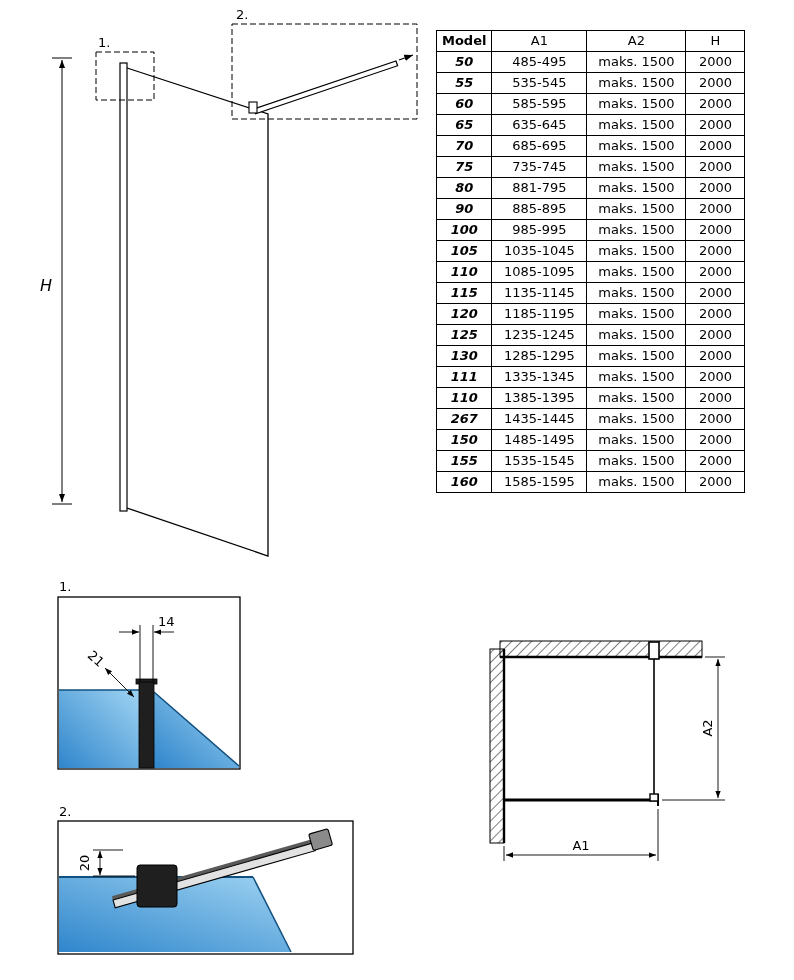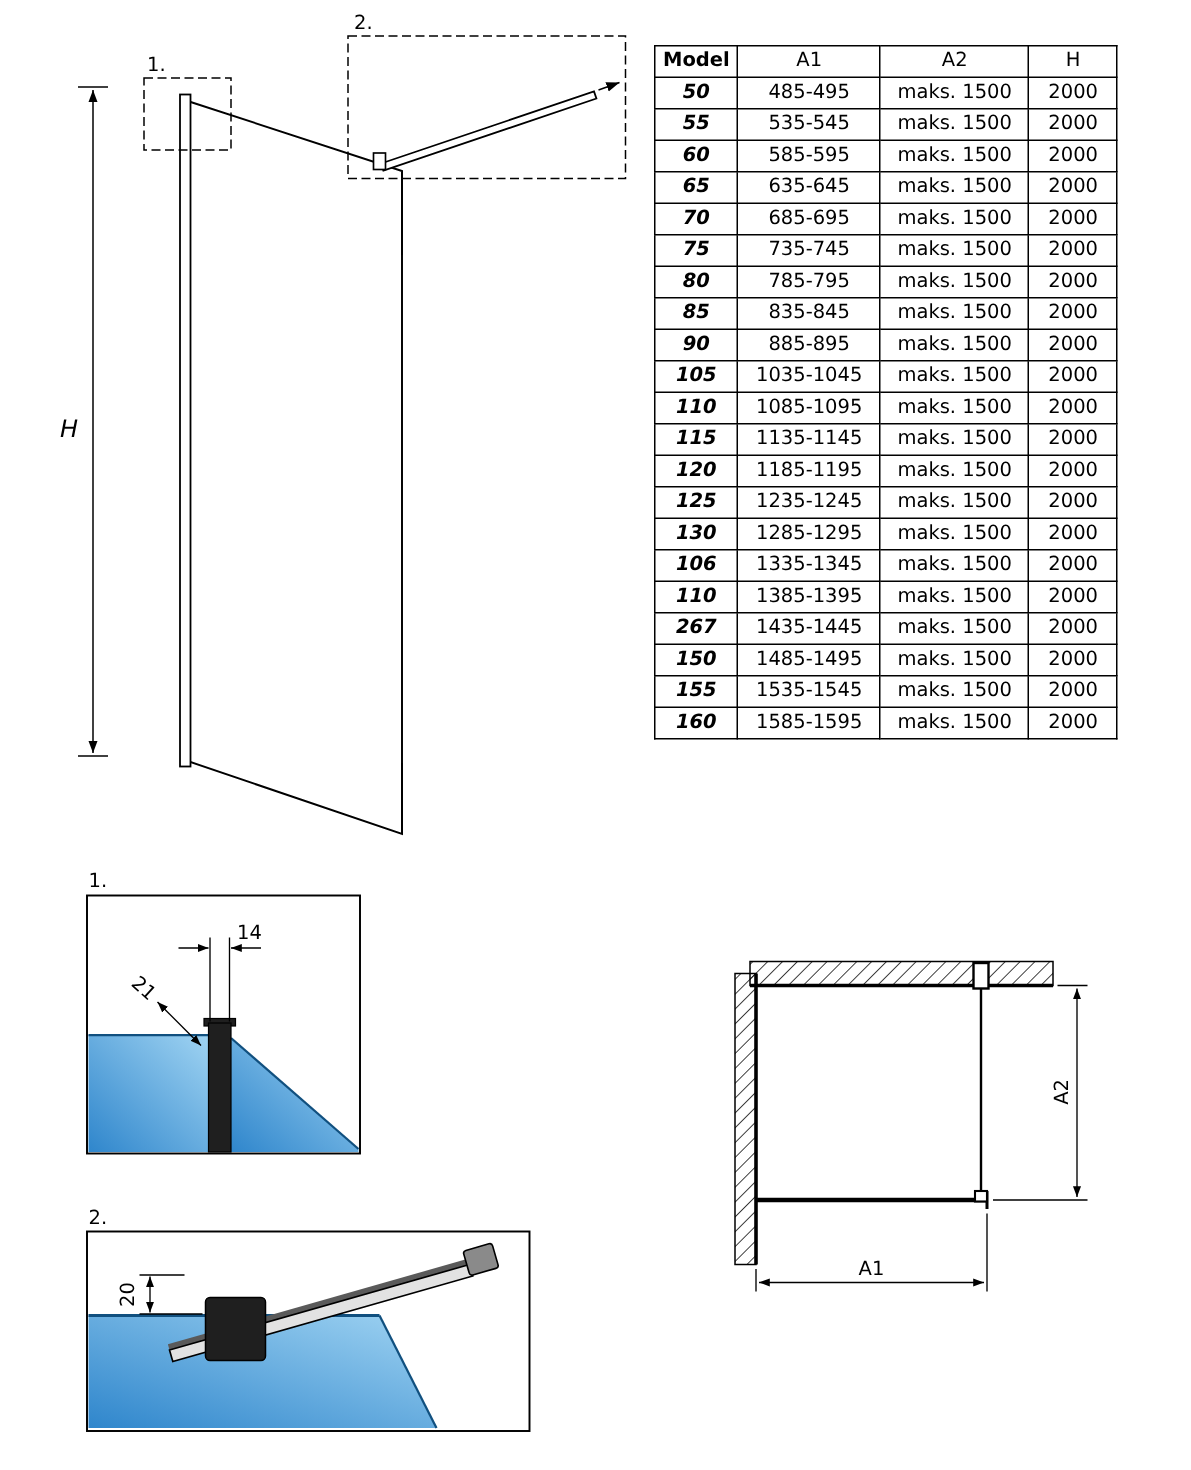--- a/index.html
+++ b/index.html
@@ -104,37 +104,37 @@
           <td class="col-h">2000</td>
         </tr>
         <tr>
           <td class="col-model">75</td>
           <td class="col-a1">735-745</td>
           <td class="col-a2">maks. 1500</td>
           <td class="col-h">2000</td>
         </tr>
         <tr>
           <td class="col-model">80</td>
-          <td class="col-a1">785-795</td>
-          <td class="col-a2">maks. 1500</td>
-          <td class="col-h">2000</td>
-        </tr>
-        <tr>
-          <td class="col-model">85</td>
-          <td class="col-a1">835-845</td>
+          <td class="col-a1">881-795</td>
           <td class="col-a2">maks. 1500</td>
           <td class="col-h">2000</td>
         </tr>
         <tr>
           <td class="col-model">90</td>
           <td class="col-a1">885-895</td>
           <td class="col-a2">maks. 1500</td>
           <td class="col-h">2000</td>
         </tr>
         <tr>
+          <td class="col-model">100</td>
+          <td class="col-a1">985-995</td>
+          <td class="col-a2">maks. 1500</td>
+          <td class="col-h">2000</td>
+        </tr>
+        <tr>
           <td class="col-model">105</td>
           <td class="col-a1">1035-1045</td>
           <td class="col-a2">maks. 1500</td>
           <td class="col-h">2000</td>
         </tr>
         <tr>
           <td class="col-model">110</td>
           <td class="col-a1">1085-1095</td>
           <td class="col-a2">maks. 1500</td>
           <td class="col-h">2000</td>
@@ -157,21 +157,21 @@
           <td class="col-a2">maks. 1500</td>
           <td class="col-h">2000</td>
         </tr>
         <tr>
           <td class="col-model">130</td>
           <td class="col-a1">1285-1295</td>
           <td class="col-a2">maks. 1500</td>
           <td class="col-h">2000</td>
         </tr>
         <tr>
-          <td class="col-model">106</td>
+          <td class="col-model">111</td>
           <td class="col-a1">1335-1345</td>
           <td class="col-a2">maks. 1500</td>
           <td class="col-h">2000</td>
         </tr>
         <tr>
           <td class="col-model">110</td>
           <td class="col-a1">1385-1395</td>
           <td class="col-a2">maks. 1500</td>
           <td class="col-h">2000</td>
         </tr>

